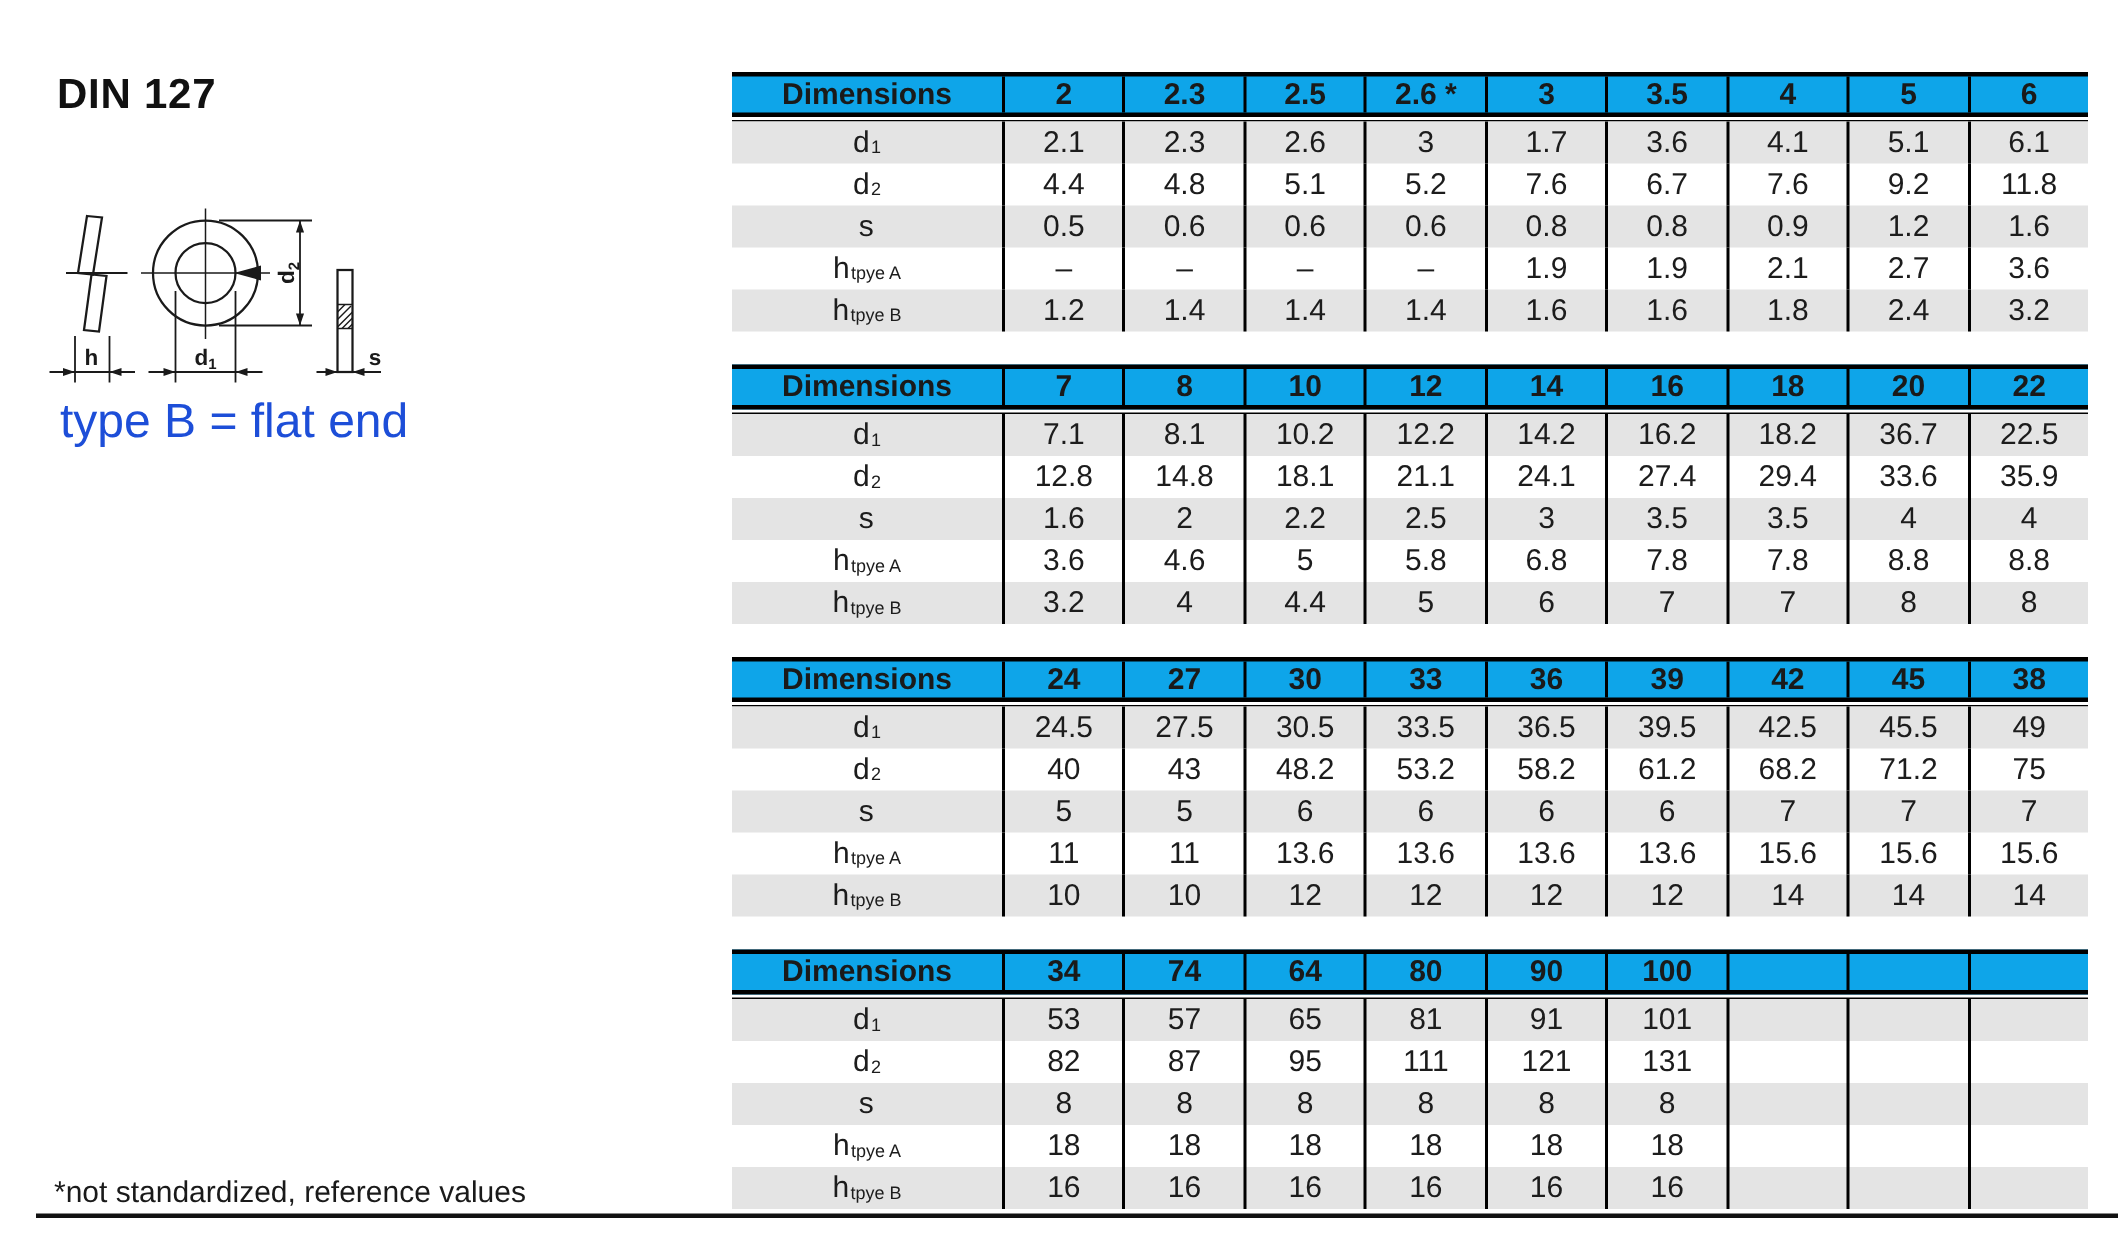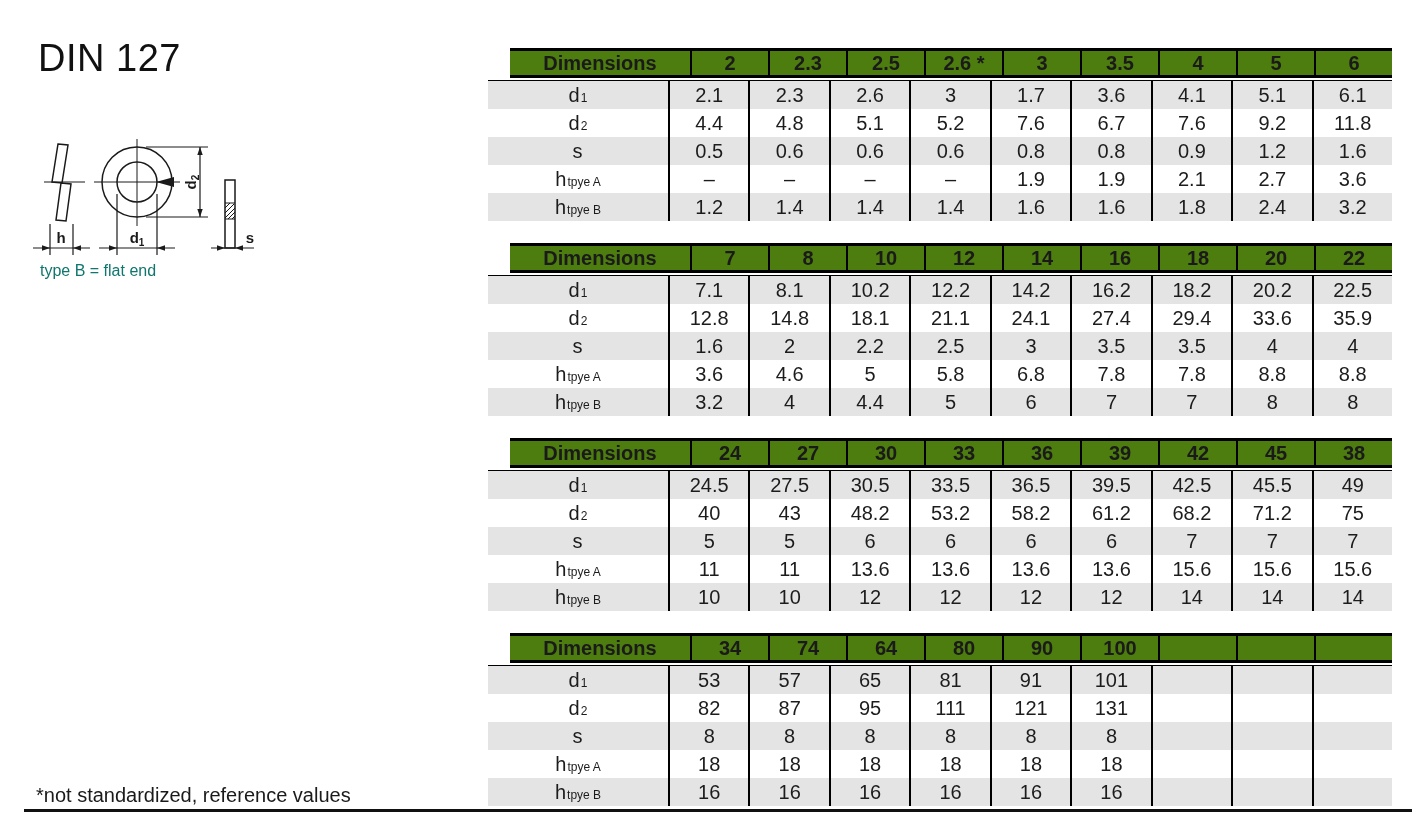--- a/index.html
+++ b/index.html
@@ -4,50 +4,49 @@
 <style>
   * { box-sizing: border-box; margin: 0; padding: 0; }
   html, body { width: 1417px; height: 828px; overflow: hidden; }
   body {
     position: relative;
     background: #ffffff;
     font-family: "Liberation Sans", sans-serif;
     color: #1c1c1c;
   }
   .page-title {
-    position: absolute; left: 38px; top: 37px;
-    font-size: 38px; font-weight: normal; color: #111;
+    position: absolute; left: 38px; top: 47px;
+    font-size: 28px; font-weight: bold; color: #111;
     letter-spacing: 0.5px;
   }
   .drawing {
     position: absolute; left: 28px; top: 132px;
     width: 262px; height: 132px;
   }
   .drawing-caption {
     position: absolute; left: 40px; top: 262px;
-    font-size: 16px; color: #0f766e;
+    font-size: 32px; color: #1d4ed8;
   }
   .footnote {
     position: absolute; left: 36px; top: 784px;
     font-size: 20px; color: #1a1a1a; text-align: center;
   }
   .bottom-rule {
     position: absolute; left: 24px; top: 809px;
     width: 1388px; height: 3px; background: #111;
   }
   .tables-wrap {
     position: absolute; left: 488px; top: 48px; width: 904px;
   }
   .tbl { width: 904px; margin-bottom: 22px; }
   .t-head {
     display: grid; grid-template-columns: 180px repeat(9, 1fr);
-    background: #4d7c0f;
+    background: #0ea5e9;
     border-top: 3px solid #000;
     border-bottom: 3px solid #000;
-    margin-left: 22px;
   }
   .t-head .cell {
     height: 24px; line-height: 24px;
     font-weight: bold; font-size: 20px; text-align: center;
     color: #1a1a1a;
   }
   .t-body { border-top: 1px solid #000; margin-top: 2px; }
   .t-row {
     display: grid; grid-template-columns: 180px repeat(9, 1fr);
     height: 28px; font-size: 20px;
@@ -246,21 +245,21 @@
             <span>d</span>
             <span class="subs">1</span>
           </div>
           <div class="cell">7.1</div>
           <div class="cell">8.1</div>
           <div class="cell">10.2</div>
           <div class="cell">12.2</div>
           <div class="cell">14.2</div>
           <div class="cell">16.2</div>
           <div class="cell">18.2</div>
-          <div class="cell">20.2</div>
+          <div class="cell">36.7</div>
           <div class="cell">22.5</div>
         </div>
         <div class="t-row">
           <div class="cell row-label">
             <span>d</span>
             <span class="subs">2</span>
           </div>
           <div class="cell">12.8</div>
           <div class="cell">14.8</div>
           <div class="cell">18.1</div>

